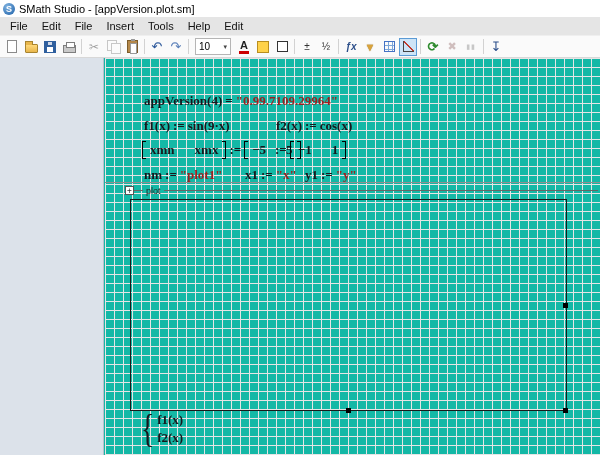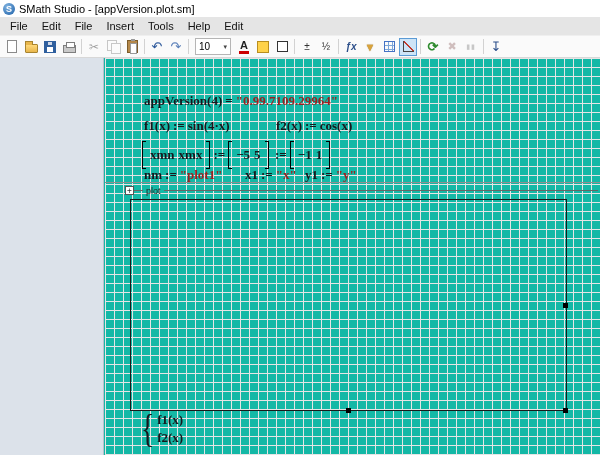--- a/index.html
+++ b/index.html
@@ -78,21 +78,21 @@
 
   
   .math{position:absolute;font-family:"Liberation Serif",serif;font-size:13px;font-weight:bold;
     color:#17171c;white-space:nowrap;display:flex;align-items:center;cursor:default;}
   .math .op{margin:0 3px;}
   .str{color:#9c1f1f;}
   .mat{display:inline-flex;align-items:stretch;}
   .mat .bk{width:4px;border:1px solid #000;}
   .mat .bl{border-right:none;}
   .mat .br{border-left:none;}
-  .mat .cells{display:inline-flex;gap:4px;padding:6px 4px;align-items:center;}
+  .mat .cells{display:inline-flex;gap:20px;padding:1px 4px;align-items:center;}
 
   
   .pagebreak{position:absolute;left:0;top:124px;width:495px;height:1px;background:#8f8f8f;}
   .region-row{position:absolute;left:20px;top:127px;width:473px;height:11px;
     display:flex;align-items:center;}
   .collapse-box{width:9px;height:9px;border:1px solid #555;background:#fff;
     font-size:8px;line-height:7px;text-align:center;color:#333;cursor:default;
     font-family:"DejaVu Sans Mono",monospace;}
   .region-dash{width:9px;height:1px;background:#666;}
   .region-label{font-size:9px;color:#222;padding:4px 3px;font-family:"Liberation Sans",sans-serif;}
@@ -214,21 +214,21 @@
 
     <div class="math" style="left:39px;top:35px;">
       <span>appVersion(4)</span>
         <span class="op">=</span>
         <span class="str">"0.99.7109.29964"</span>
     </div>
 
     <div class="math" style="left:39px;top:60px;">
       <span>f1(x)</span>
         <span class="op">:=</span>
-        <span>sin(4·x)</span>
+        <span>sin(9·x)</span>
     </div>
     <div class="math" style="left:171px;top:60px;">
       <span>f2(x)</span>
         <span class="op">:=</span>
         <span>cos(x)</span>
     </div>
 
     <div class="math" style="left:37px;top:83px;">
       <span class="mat">
           <span class="bk bl"></span>

